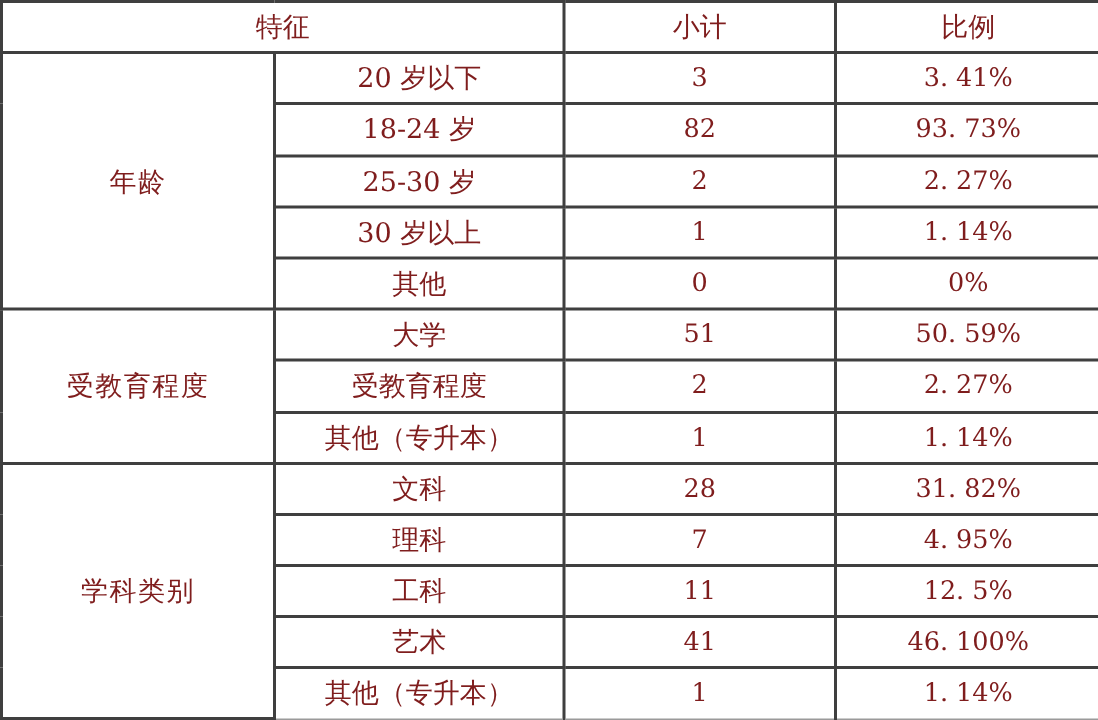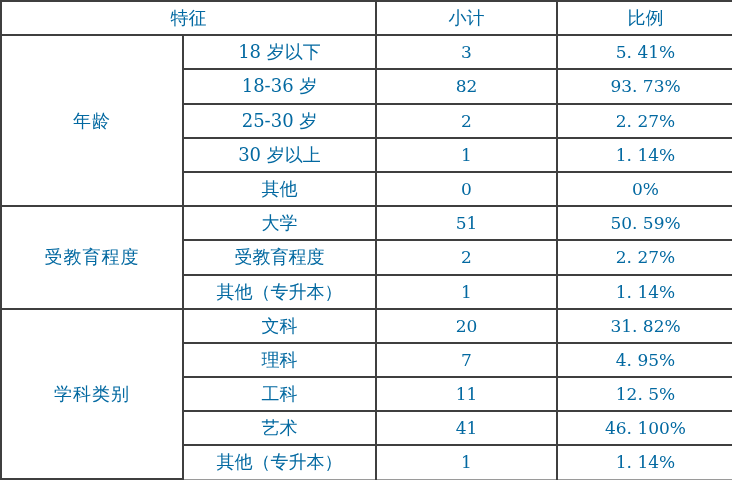--- a/index.html
+++ b/index.html
@@ -14,21 +14,21 @@
     background: #ffffff;
     position: relative;
   }
   table.survey {
     border-collapse: collapse;
     table-layout: fixed;
     width: 732px;
     height: 480px;
     font-family: "DejaVu Serif", "Liberation Serif", serif;
     font-size: 18px;
-    color: #0369a1;
+    color: #7f1d1d;
     background: #ffffff;
   }
   table.survey td {
     border: 2px solid #3f3f3f;
     text-align: center;
     vertical-align: middle;
     padding: 0;
     overflow: hidden;
     white-space: nowrap;
     font-weight: normal;
@@ -66,26 +66,26 @@
 
     <tbody>
         <tr>
       <td colspan="2">特征</td>
       <td>小计</td>
       <td>比例</td>
     </tr>
 
     <tr>
       <td rowspan="5" class="group-label">年龄</td>
-      <td>18 岁以下</td>
+      <td>20 岁以下</td>
       <td class="num">3</td>
-      <td class="num">5. 41%</td>
+      <td class="num">3. 41%</td>
     </tr>
     <tr>
-      <td>18-36 岁</td>
+      <td>18-24 岁</td>
       <td class="num">82</td>
       <td class="num">93. 73%</td>
     </tr>
     <tr>
       <td>25-30 岁</td>
       <td class="num">2</td>
       <td class="num">2. 27%</td>
     </tr>
     <tr>
       <td>30 岁以上</td>
@@ -111,21 +111,21 @@
     </tr>
     <tr>
       <td>其他（专升本）</td>
       <td class="num">1</td>
       <td class="num">1. 14%</td>
     </tr>
 
     <tr>
       <td rowspan="5" class="group-label">学科类别</td>
       <td>文科</td>
-      <td class="num">20</td>
+      <td class="num">28</td>
       <td class="num">31. 82%</td>
     </tr>
     <tr>
       <td>理科</td>
       <td class="num">7</td>
       <td class="num">4. 95%</td>
     </tr>
     <tr>
       <td>工科</td>
       <td class="num">11</td>

